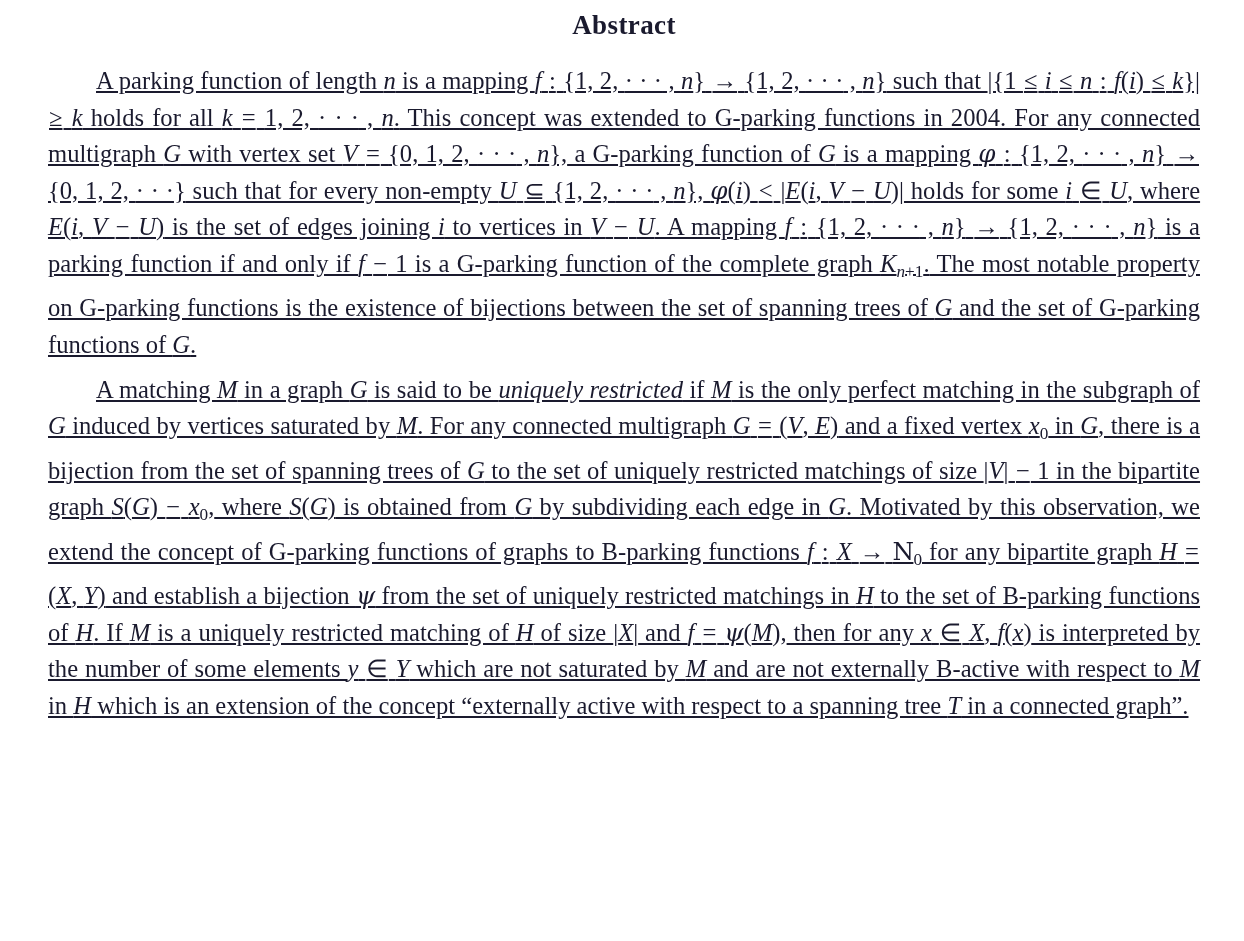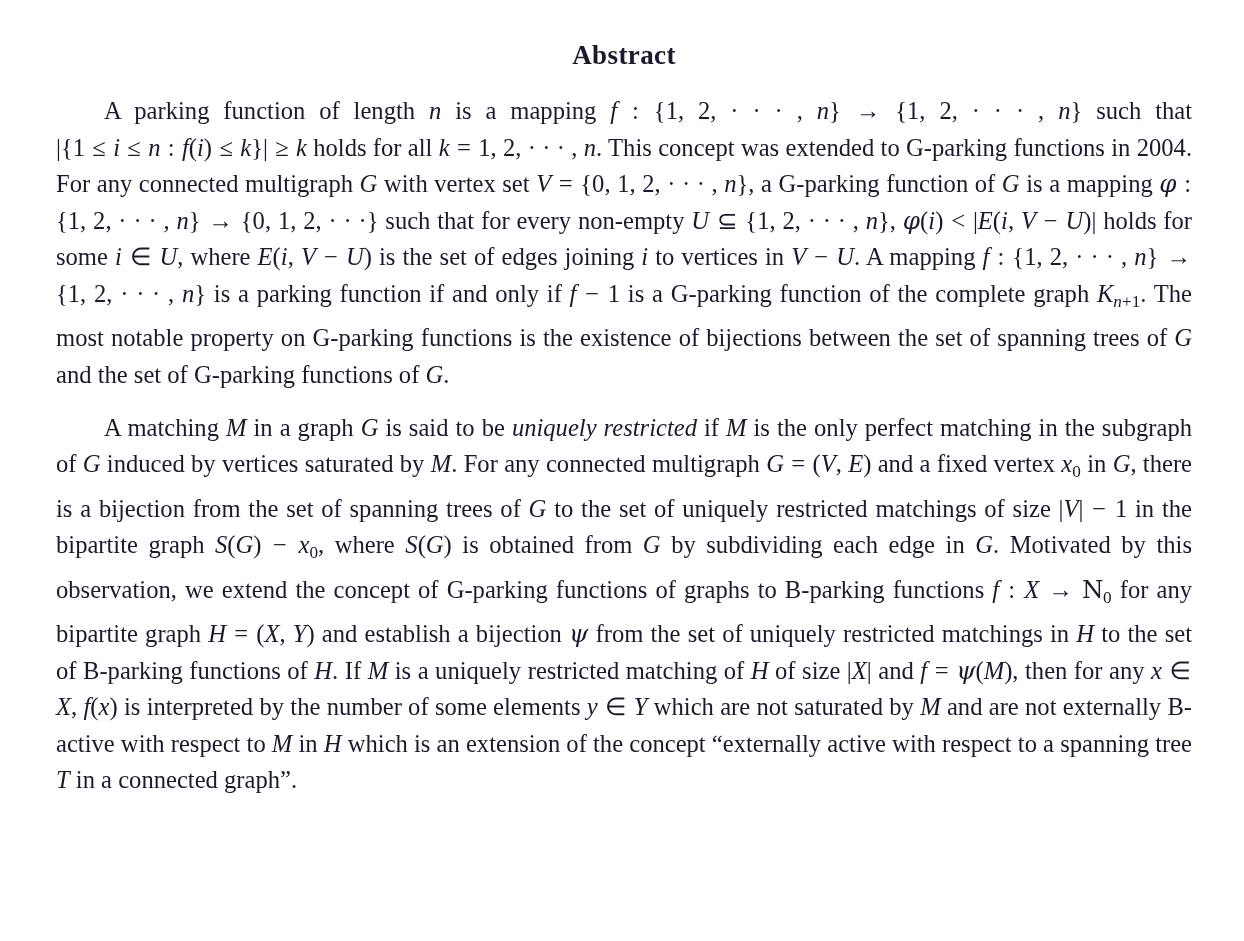--- a/index.html
+++ b/index.html
@@ -11,42 +11,43 @@
     width: 1244px;
     height: 941px;
     font-family: "Liberation Serif", serif;
     color: #1a1a2e;
     overflow: hidden;
   }
   .page {
     width: 1244px;
     height: 941px;
     box-sizing: border-box;
-    padding: 32px 36px 0 40px;
+    padding: 2px 36px 0 40px;
     position: relative;
   }
   .abstract-title {
     text-align: center;
     font-weight: bold;
     font-size: 27px;
     letter-spacing: 0.4px;
     margin: 8px 0 22px 0;
     font-family: "Liberation Serif", serif;
   }
   .abstract-body {
     font-size: 24.6px;
     line-height: 36.6px;
     text-align: justify;
     text-justify: inter-word;
     width: 1168px;
     margin: 0 auto;
   }
   .abstract-body p {
-    margin: 16px;
+    margin: 8px;
     text-indent: 48px;
+    text-decoration: underline;
   }
   .abstract-body p + p {
     margin-top: 0;
   }
   
   i, .mi {
     font-family: "Liberation Serif", serif;
     font-style: italic;
   }
   .mn, .mo {

